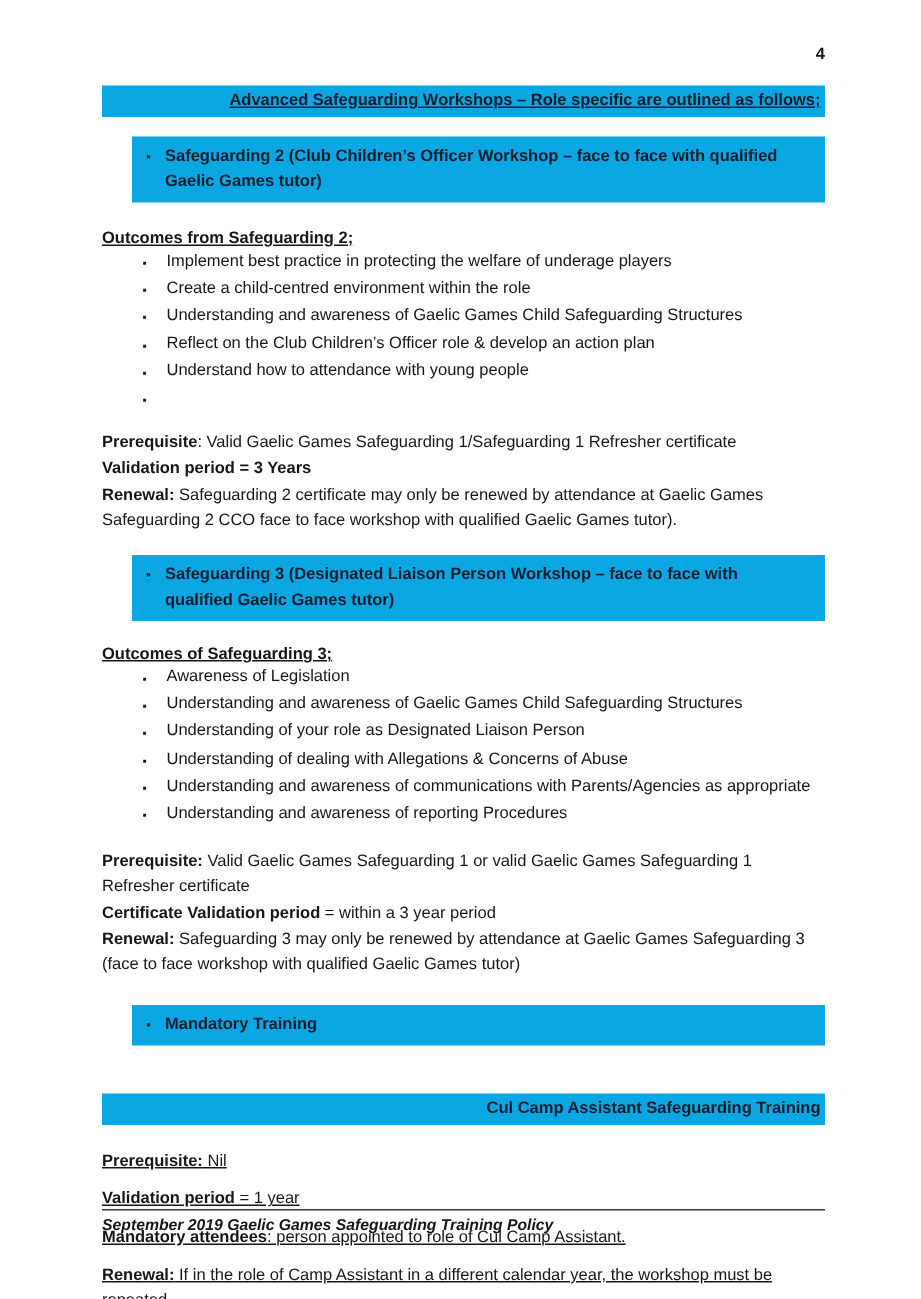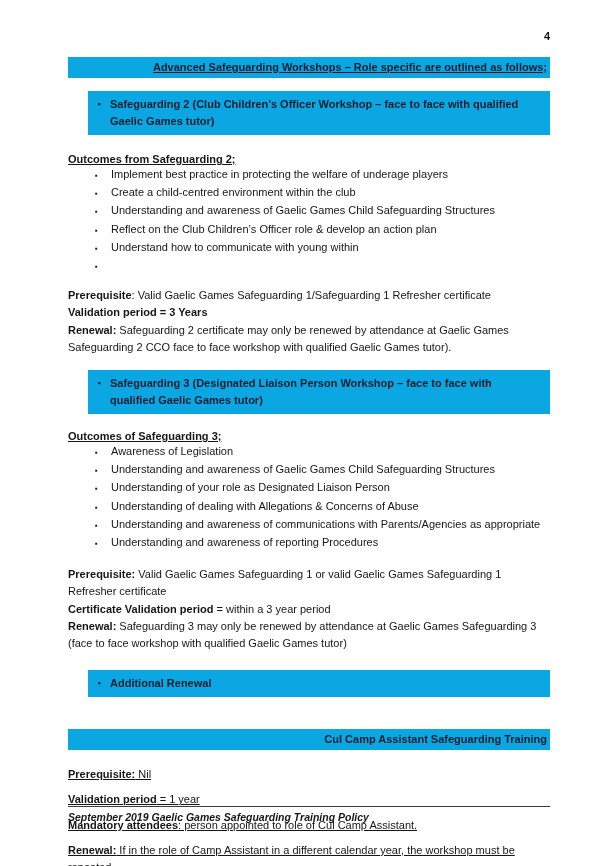--- a/index.html
+++ b/index.html
@@ -104,33 +104,33 @@
 
     <div class="section-heading mt18">Outcomes from Safeguarding 2;</div>
 
     <ul class="outcomes mt20">
       <li>
           <span class="blt">▪</span>
           <span>Implement best practice in protecting the welfare of underage players</span>
         </li>
       <li>
           <span class="blt">▪</span>
-          <span>Create a child-centred environment within the club</span>
+          <span>Create a child-centred environment within the role</span>
         </li>
       <li>
           <span class="blt">▪</span>
           <span>Understanding and awareness of Gaelic Games Child Safeguarding Structures</span>
         </li>
       <li>
           <span class="blt">▪</span>
           <span>Reflect on the Club Children’s Officer role &amp; develop an action plan</span>
         </li>
       <li>
           <span class="blt">▪</span>
-          <span>Understand how to communicate with young within</span>
+          <span>Understand how to attendance with young people</span>
         </li>
       <li>
           <span class="blt">▪</span>
         </li>
     </ul>
 
     <div class="details mt12">
       <p><b>Prerequisite</b><span>: Valid Gaelic Games Safeguarding 1/Safeguarding 1 Refresher certificate</span></p>
       <p><b>Validation period = 3 Years</b><span></span></p>
       <p><b>Renewal:</b><span> Safeguarding 2 certificate may only be renewed by attendance at Gaelic Games Safeguarding 2 CCO face to face workshop with qualified Gaelic Games tutor).</span></p>
@@ -171,21 +171,21 @@
     </ul>
 
     <div class="details mt14">
       <p><b>Prerequisite:</b><span> Valid Gaelic Games Safeguarding 1 or valid Gaelic Games Safeguarding 1 Refresher certificate</span></p>
       <p><b>Certificate Validation period</b><span> = within a 3 year period</span></p>
       <p><b>Renewal:</b><span> Safeguarding 3 may only be renewed by attendance at Gaelic Games Safeguarding 3 (face to face workshop with qualified Gaelic Games tutor)</span></p>
     </div>
 
     <div class="banner mt18">
       <span class="blt">▪</span>
-      <span>Additional Renewal</span>
+      <span>Mandatory Training</span>
     </div>
 
     <div class="hl-bar mt32">
       <span>Cul Camp Assistant Safeguarding Training</span>
     </div>
 
     <div class="details spaced mt16">
       <p><b>Prerequisite:</b><span>  Nil</span></p>
       <p><b>Validation period</b><span> = 1 year</span></p>
       <p><b>Mandatory attendees</b><span>: person appointed to role of Cul Camp Assistant.</span></p>

